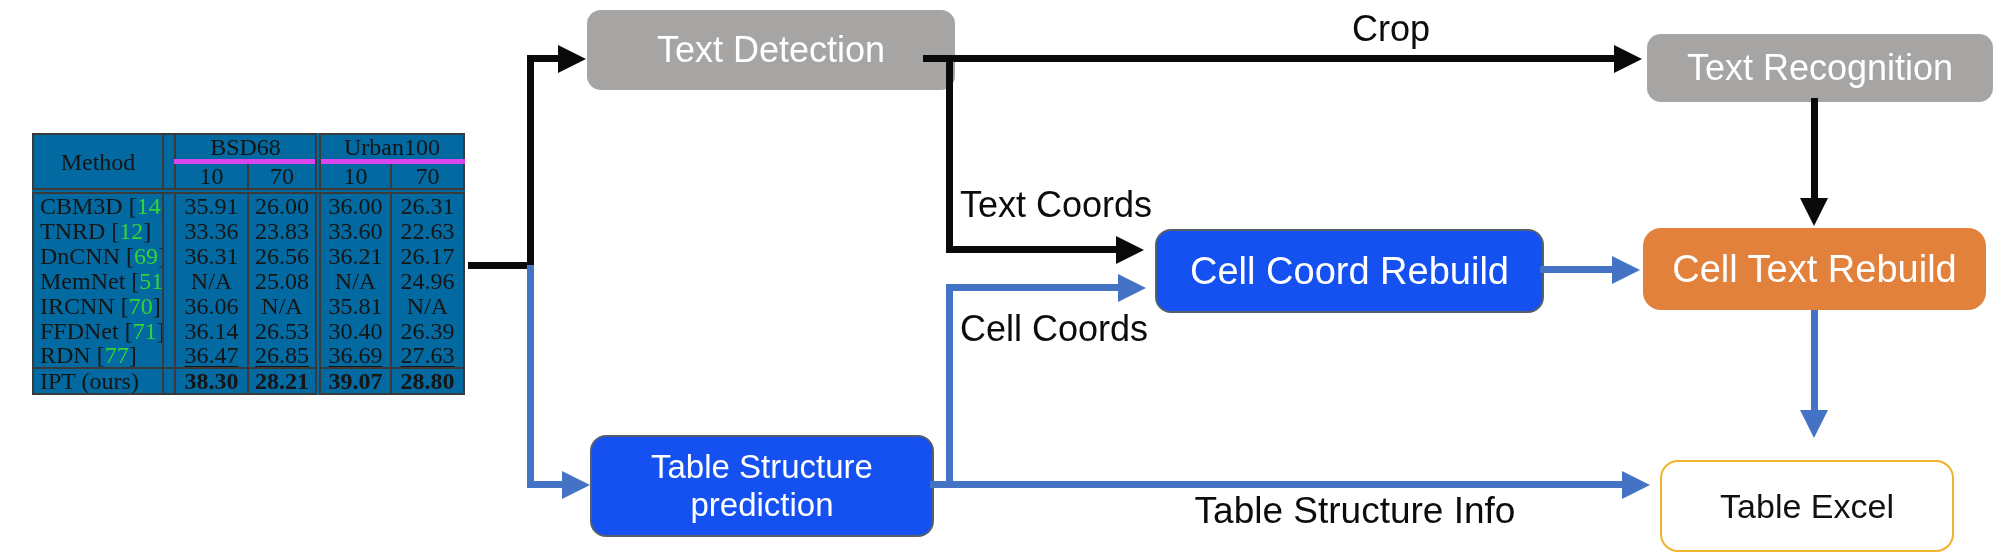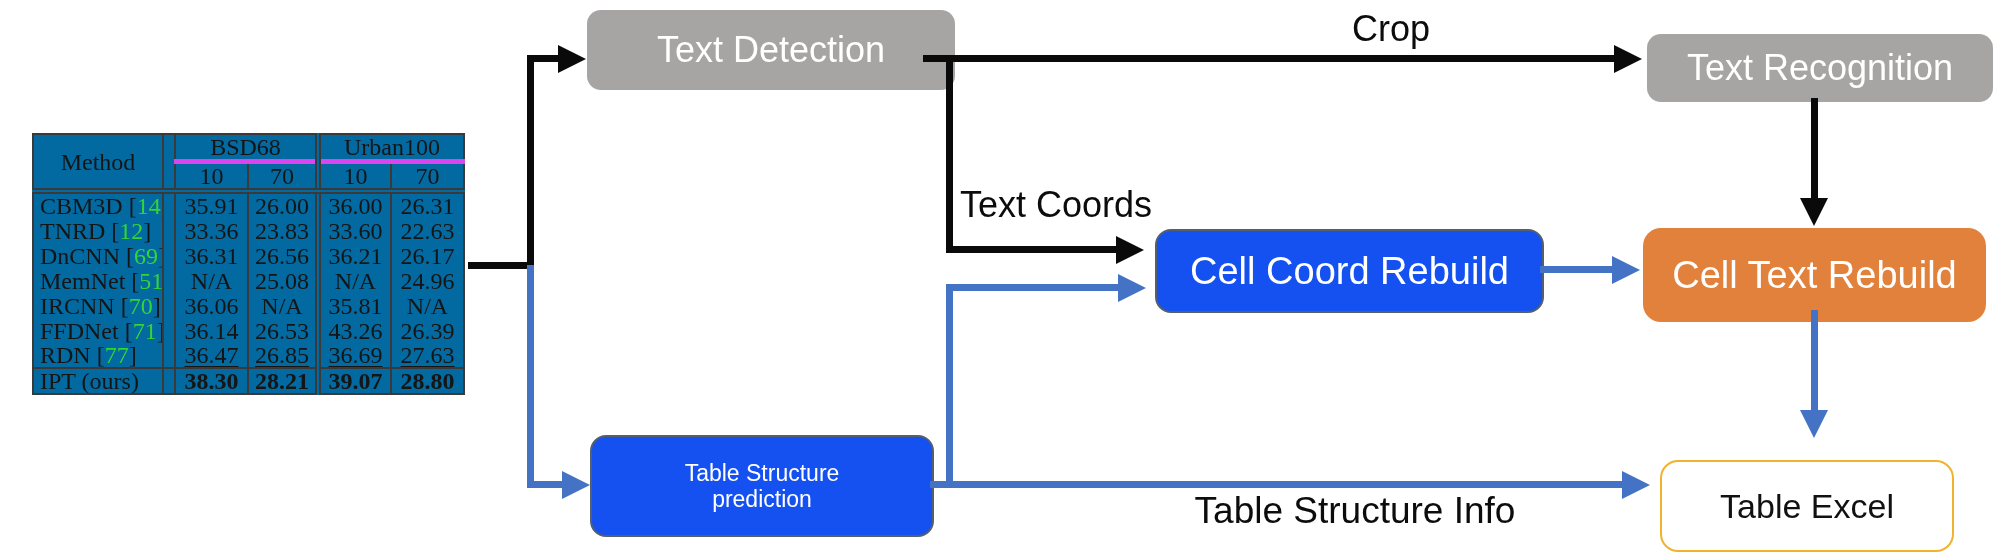--- a/index.html
+++ b/index.html
@@ -43,23 +43,23 @@
   }
   .box.gray   { background:var(--gray-box,#a7a4a4); border-radius:14px; font-size:36px; }
   .box.blue   { background:var(--blue-box,#1451f0); border-radius:16px;
                 border:2.5px solid #55606e; font-size:38px; }
   .box.orange { background:var(--orange-box,#e2813c); border-radius:18px; font-size:38px; }
   .box.excel  { background:#ffffff; border:2.5px solid var(--excel-border,#f2b32c);
                 border-radius:18px; color:#111111; font-size:34px; }
   #box-text-detection        { left:587px;  top:10px;  width:368px; height:80px; }
   #box-text-recognition      { left:1647px; top:16px;  width:346px; height:68px;margin-top:18px; }
   #box-cell-coord-rebuild    { left:1155px; top:229px; width:385px; height:80px; }
-  #box-cell-text-rebuild     { left:1643px; top:228px; width:343px; height:94px;text-align:right; }
+  #box-cell-text-rebuild     { left:1643px; top:228px; width:343px; height:82px;text-align:right; }
   #box-table-structure       { left:590px;  top:435px; width:340px; height:98px;
-                               font-size:23px; line-height:1.15; flex-direction:column; }
+                               font-size:33px; line-height:1.15; flex-direction:column; }
   #box-table-excel           { left:1660px; top:440px; width:290px; height:88px;margin-top:20px; }
 
   
   .ln { position:absolute; }
   .ln.k  { background:var(--black-arrow,#0a0a0a); }
   .ln.bl { background:var(--blue-arrow,#4472c4); }
   .ah { position:absolute; width:0; height:0; }
   .ah.right.k  { border-top:14px solid transparent; border-bottom:14px solid transparent;
                  border-left:28px solid var(--black-arrow,#0a0a0a); }
   .ah.right.bl { border-top:14px solid transparent; border-bottom:14px solid transparent;
@@ -143,21 +143,21 @@
           <td class="val">36.06</td>
           <td class="val">N/A</td>
           <td class="val g2">35.81</td>
           <td class="val">N/A</td>
         </tr>
         <tr>
           <td class="method">FFDNet [<span class="cite">71</span>]</td>
           <td class="spacer"></td>
           <td class="val">36.14</td>
           <td class="val">26.53</td>
-          <td class="val g2">43.26</td>
+          <td class="val g2">30.40</td>
           <td class="val">26.39</td>
         </tr>
         <tr>
           <td class="method">RDN [<span class="cite">77</span>]</td>
           <td class="spacer"></td>
           <td class="val u">36.47</td>
           <td class="val u">26.85</td>
           <td class="val g2 u">36.69</td>
           <td class="val u">27.63</td>
         </tr>
@@ -212,15 +212,16 @@
   <div class="ln bl" style="left:946px; top:284px; width:7px;   height:204px;"></div>
   <div class="ln bl" style="left:946px; top:284px; width:172px; height:7px;"></div>
   <div class="ah right bl" style="left:1118px; top:274px;"></div>
   <div class="ln bl" style="left:1540px; top:266px; width:72px; height:7px;"></div>
   <div class="ah right bl" style="left:1612px; top:256px;"></div>
   <div class="ln bl" style="left:1811px; top:310px; width:7px;  height:100px;"></div>
   <div class="ah down bl" style="left:1800px; top:410px;"></div>
 
   <div class="edge-label" id="lbl-crop">Crop</div>
   <div class="edge-label" id="lbl-text-coords">Text Coords</div>
+  <div class="edge-label" id="lbl-cell-coords">Cell Coords</div>
   <div class="edge-label" id="lbl-tsi">Table Structure Info</div>
 
 </div>
 
 </body></html>

